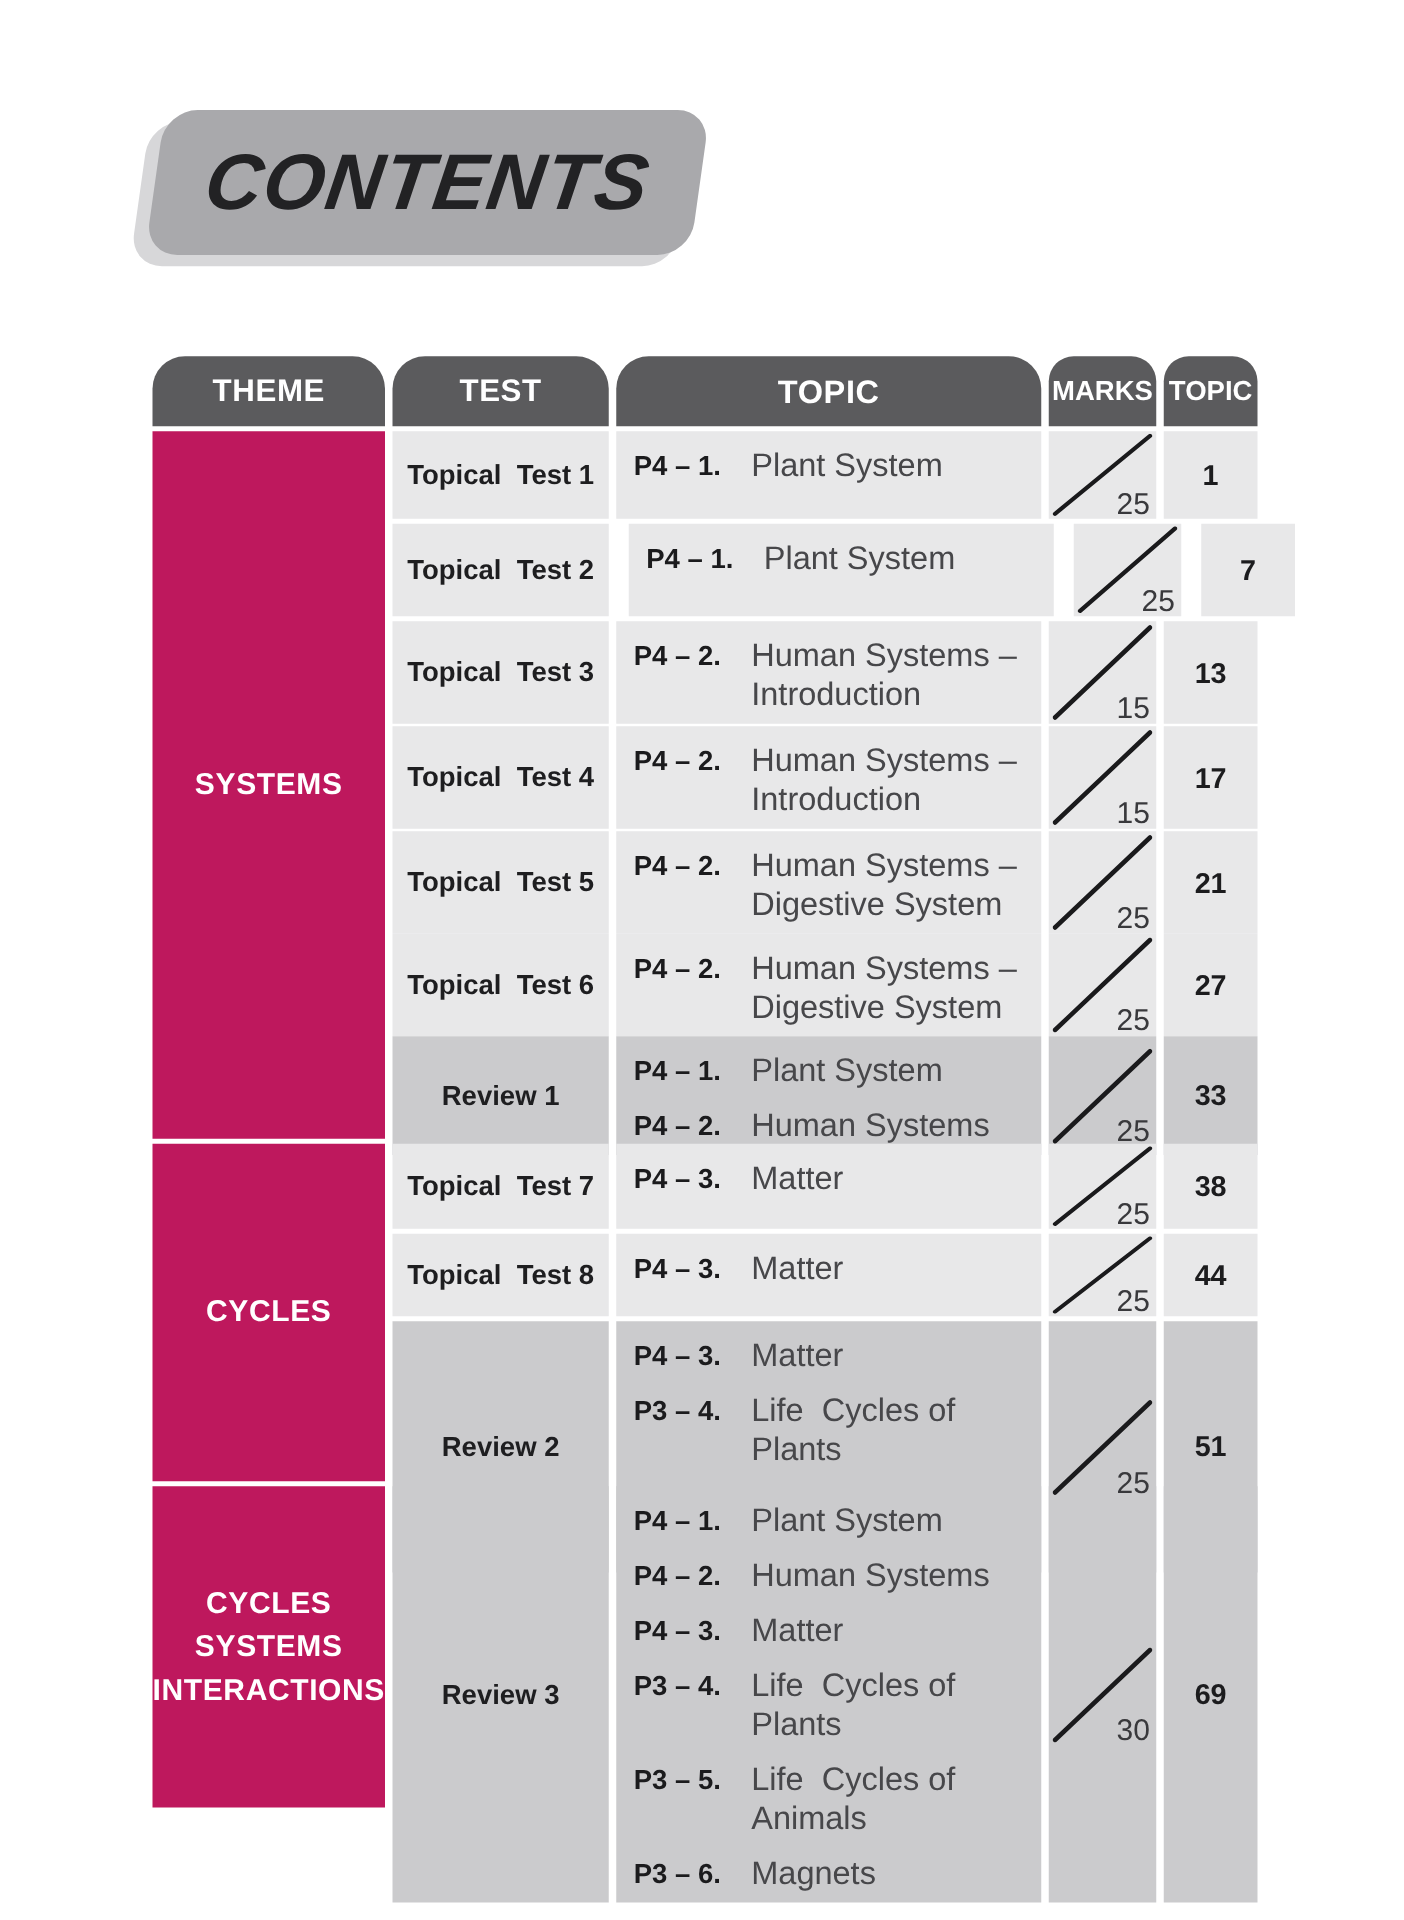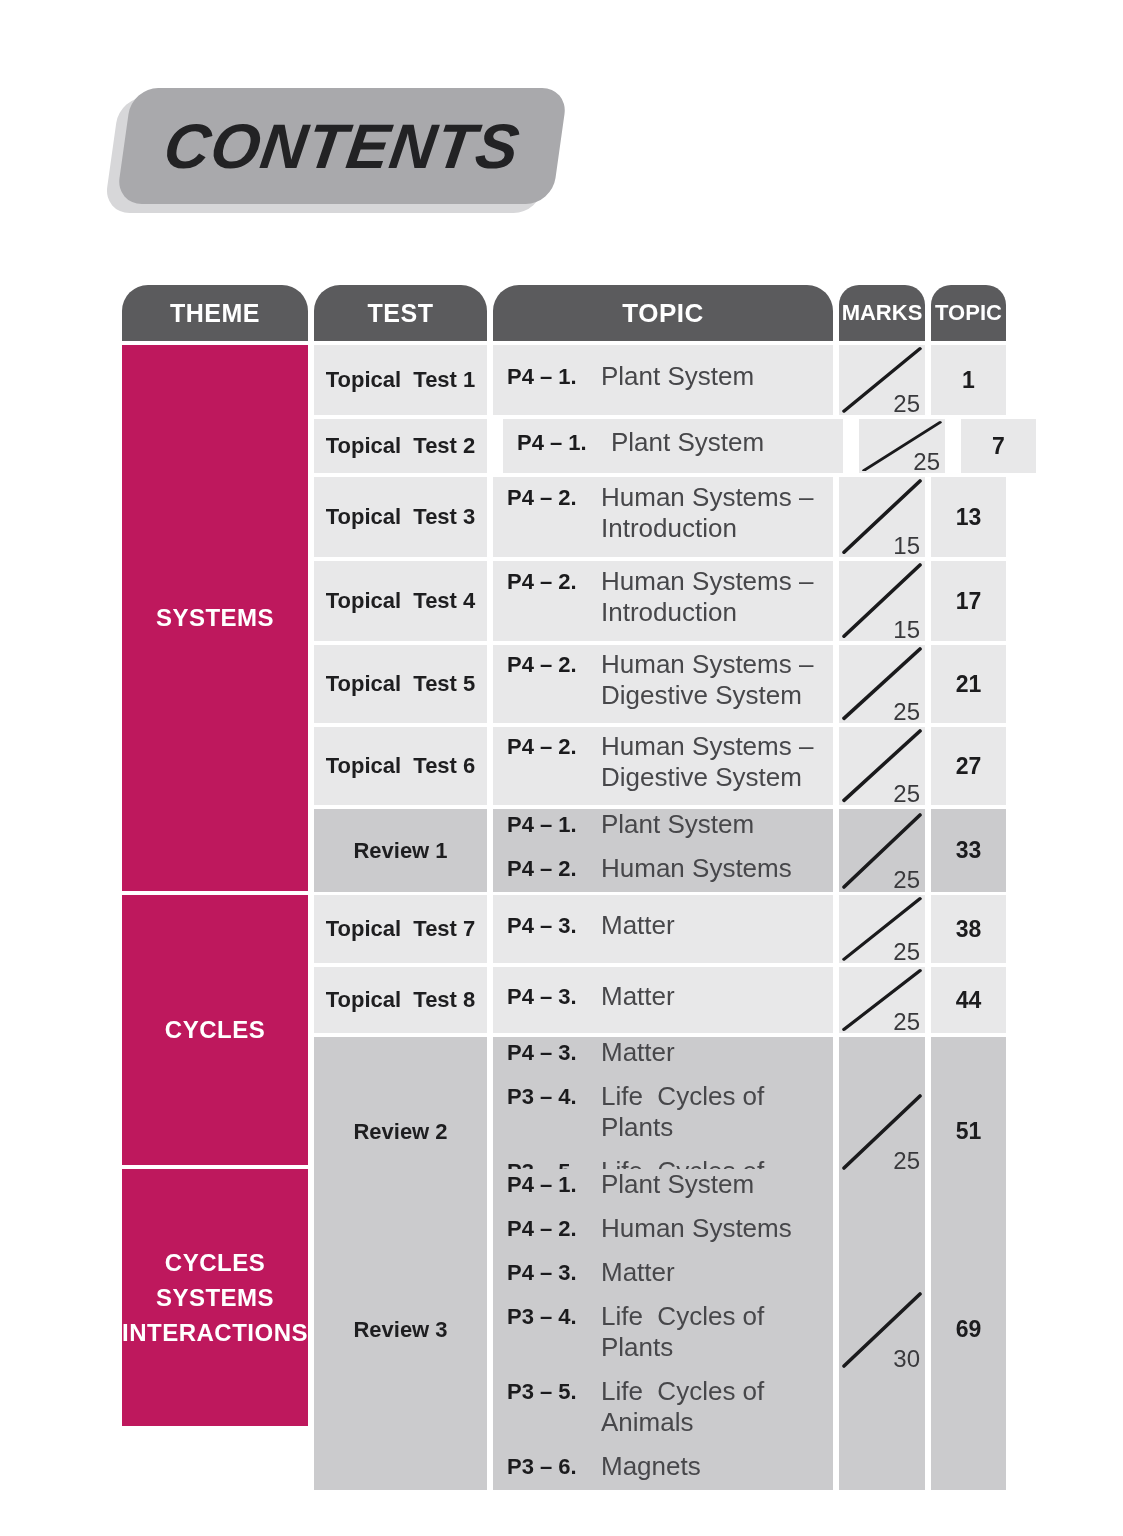--- a/index.html
+++ b/index.html
@@ -41,22 +41,22 @@
     display:flex;flex-direction:column;align-items:center;justify-content:center;gap:7px;
   }
   .theme-line{color:#ffffff;font-weight:bold;font-size:24px;letter-spacing:0.5px;text-align:center;}
   .rows-wrap{display:flex;flex-direction:column;row-gap:4px;flex:1;}
   .toc-row{display:grid;grid-template-columns:173px 340px 86px 75px;column-gap:6px;}
   .toc-row .cell{background:#e8e8e9;box-sizing:border-box;}
   .toc-row.review .cell{background:#cbcbcd;}
   .test-cell{display:flex;align-items:center;justify-content:center;}
   .test-label{font-weight:bold;font-size:22px;color:#1e1e20;white-space:pre;text-align:center;}
   .topic-cell{
-    display:flex;flex-direction:column;justify-content:center;
-    row-gap:13px;padding:0 8px 8px 14px;
+    display:flex;flex-direction:column;
+    row-gap:13px;padding:12px 8px 8px 14px;
   }
   .topic-line{display:flex;align-items:flex-start;}
   .topic-code{
     font-weight:bold;font-size:22px;color:#1b1b1d;width:94px;flex:none;
     line-height:31px;white-space:pre;
   }
   .topic-name{font-size:26px;color:#47474a;line-height:31px;white-space:pre-wrap;}
   .marks-cell{display:flex;align-items:center;justify-content:center;overflow:hidden;}
   .slash-wrap{position:relative;width:80px;height:76px;max-height:94%;}
   .slash-wrap svg{width:100%;height:100%;display:block;}
@@ -118,21 +118,21 @@
                   <svg viewBox="0 0 80 76" preserveAspectRatio="none">
                     <line x1="2" y1="74" x2="78" y2="2" stroke="#1a1a1c" stroke-width="3.6" stroke-linecap="round"></line>
                   </svg>
                   <span class="marks-value">25</span>
                 </div>
               </div>
               <div class="cell page-cell">
                 <span class="page-number">1</span>
               </div>
             </div>
-            <div class="toc-row" style="height: 54px; gap: 16px;">
+            <div class="toc-row" style="height: 74px; gap: 16px;">
               <div class="cell test-cell">
                 <span class="test-label">Topical  Test 2</span>
               </div>
               <div class="cell topic-cell">
                 <div class="topic-line">
                   <span class="topic-code">P4 – 1.</span>
                   <span class="topic-name">Plant System</span>
                 </div>
               </div>
               <div class="cell marks-cell">

